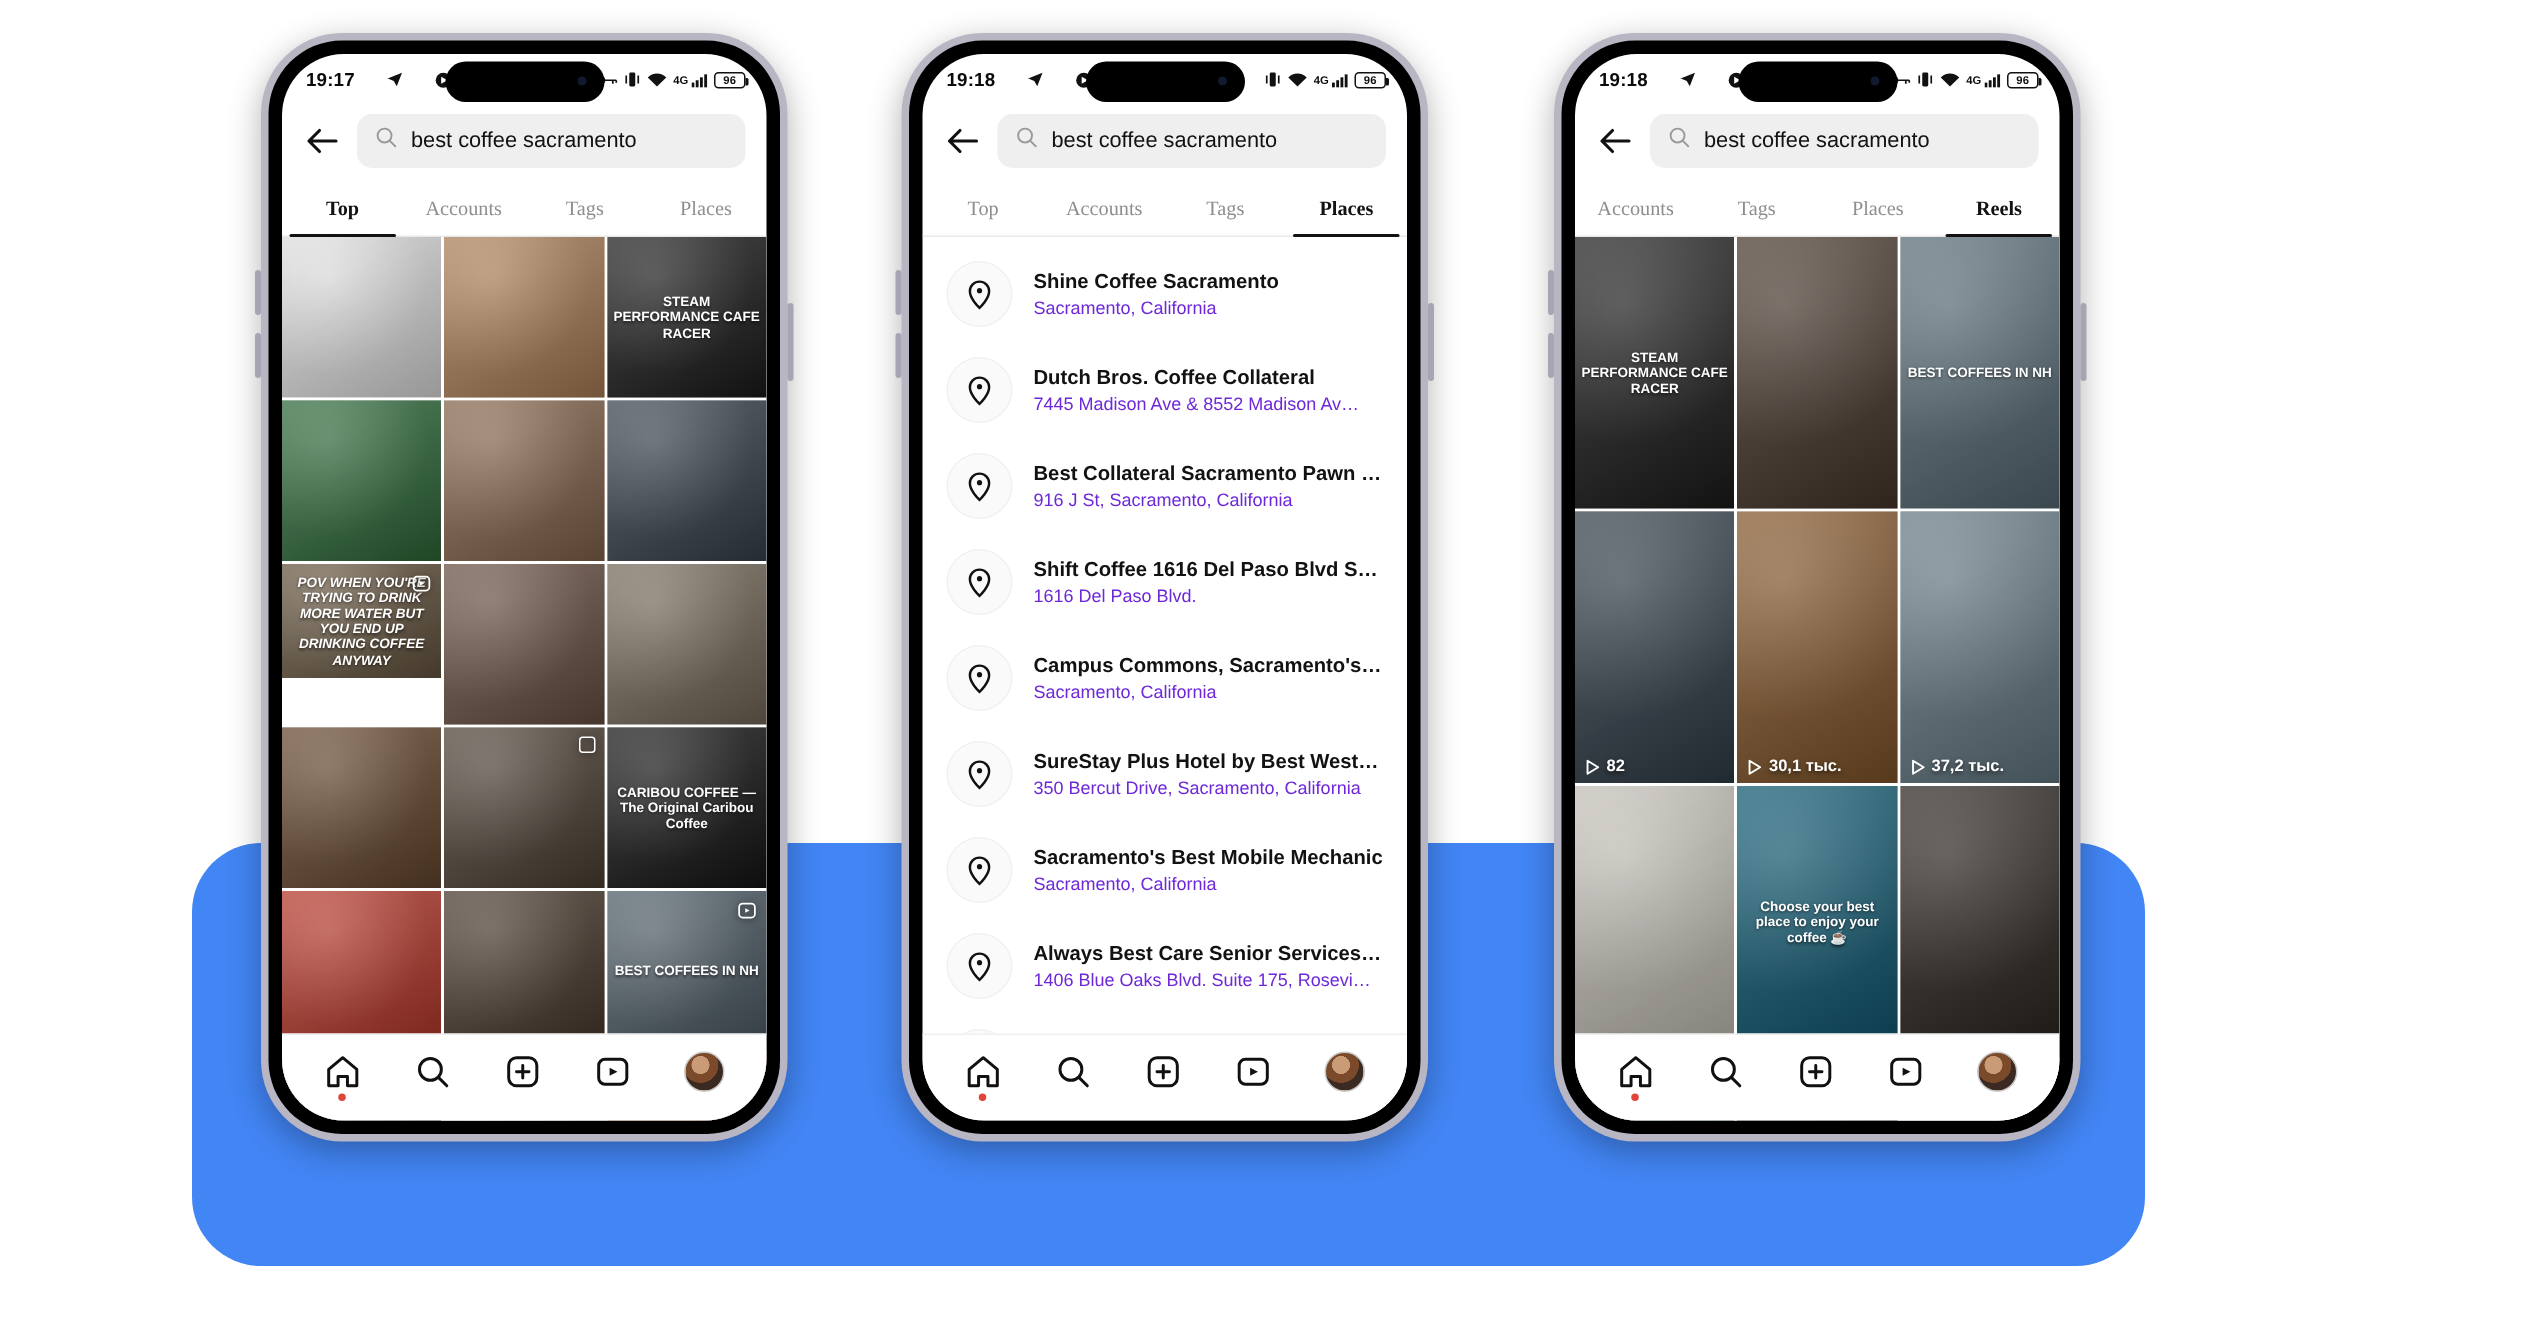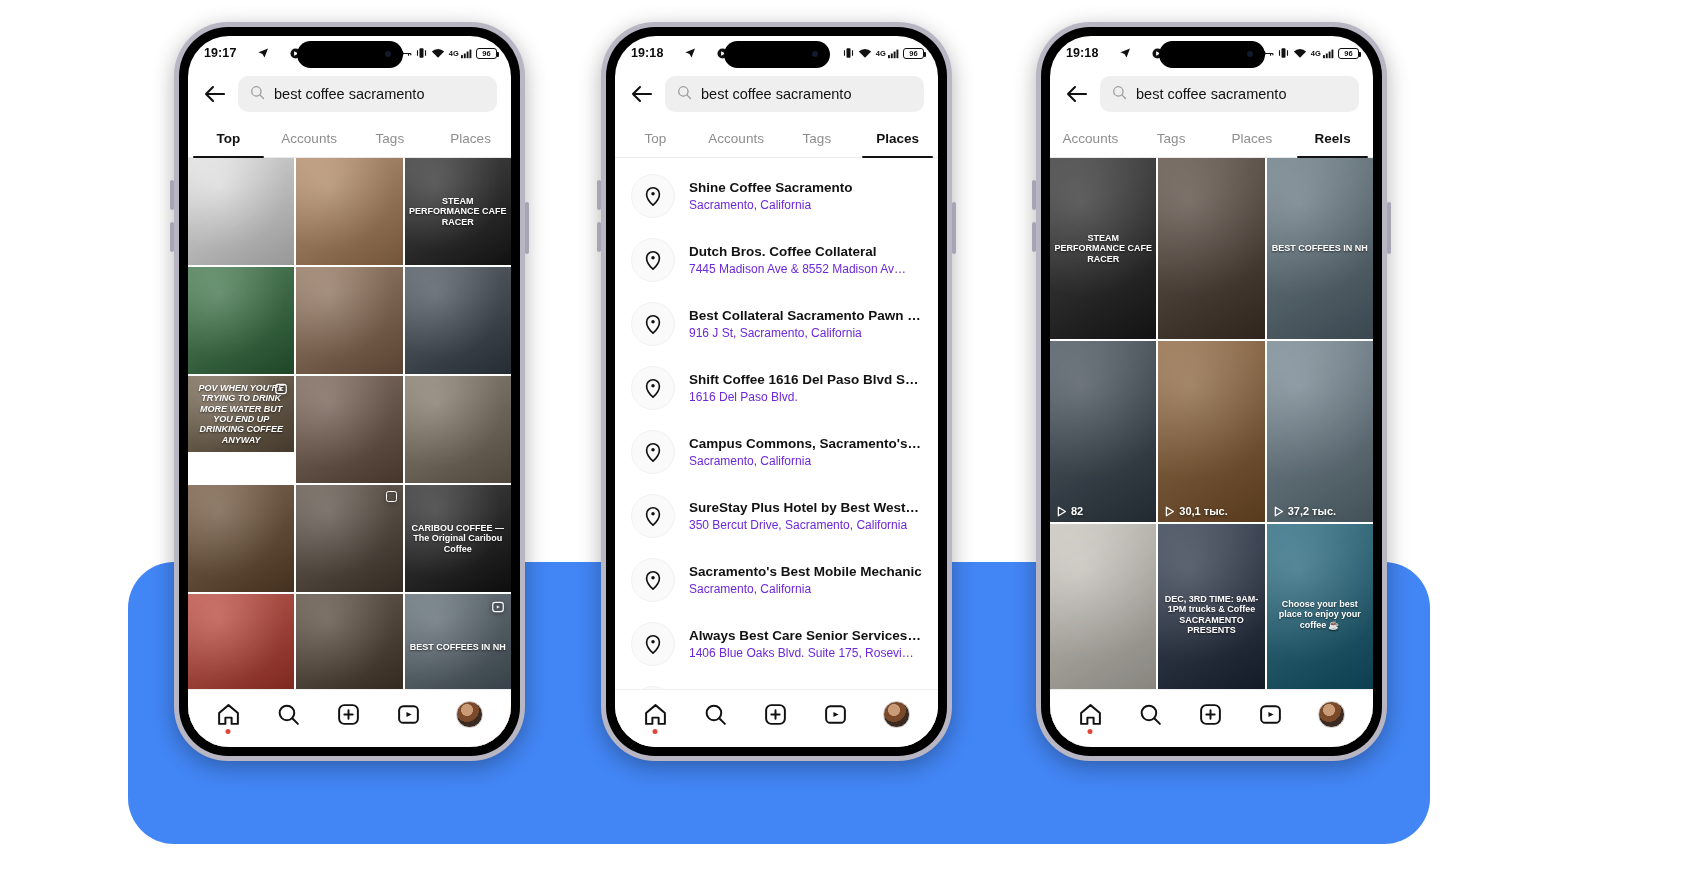--- a/index.html
+++ b/index.html
@@ -75,21 +75,21 @@
   
   .searchrow { display:flex; align-items:center; gap:10px; padding: 10px 14px 8px 14px; }
   .back-arrow { width:26px; height:26px; flex:0 0 26px; cursor:pointer; }
   .search-field {
     flex:1; height: 36px; background:#efefef; border-radius:10px;
     display:flex; align-items:center; gap:9px; padding: 0 12px;
   }
   .search-text { font-size:14.5px; color:#121212; white-space:nowrap; }
 
   
-  .tabs { display:flex; height: 38px; align-items:stretch; border-bottom:1px solid #e9e9e9; }
+  .tabs { display:flex; height: 38px; align-items:stretch; border-bottom:1px solid #e9e9e9;font-family:Liberation Serif, serif; }
   .tab {
     flex:1; display:flex; align-items:center; justify-content:center;
     font-size:13.5px; color:#8e8e8e; position:relative; cursor:pointer;
   }
   .tab.active { color:#121212; font-weight:700; }
   .tab.active::after{
     content:""; position:absolute; left:6%; right:6%; bottom:-1px;
     height:2.5px; background:#121212; border-radius:2px;
   }
 
@@ -714,29 +714,20 @@
               </div>
             </div>
             <div class="cell" style="height: 181px; background: linear-gradient(150deg, rgba(255, 255, 255, 0.22), rgba(0, 0, 0, 0.28)), radial-gradient(circle at 30% 25%, rgba(255, 255, 255, 0.18), rgba(0, 0, 0, 0.12) 60%) rgb(207, 203, 194);">
               <div class="playcount">
                 <svg width="11" height="11" viewBox="0 0 14 14">
                   <path d="M3 1.5 12 7l-9 5.5z" fill="none" stroke="#fff" stroke-width="1.6" stroke-linejoin="round"></path>
                 </svg>
                 <span>22,9 тыс.</span>
               </div>
             </div>
-            <div class="cell" style="height: 181px; background: linear-gradient(150deg, rgba(255, 255, 255, 0.22), rgba(0, 0, 0, 0.28)), radial-gradient(circle at 30% 25%, rgba(255, 255, 255, 0.18), rgba(0, 0, 0, 0.12) 60%) rgb(24, 36, 58);">
-              <div class="ov">DEC, 3RD  TIME: 9AM-1PM  trucks &amp; Coffee  SACRAMENTO PRESENTS</div>
-              <div class="playcount">
-                <svg width="11" height="11" viewBox="0 0 14 14">
-                  <path d="M3 1.5 12 7l-9 5.5z" fill="none" stroke="#fff" stroke-width="1.6" stroke-linejoin="round"></path>
-                </svg>
-                <span>6 379</span>
-              </div>
-            </div>
             <div class="cell" style="height: 181px; background: linear-gradient(150deg, rgba(255, 255, 255, 0.22), rgba(0, 0, 0, 0.28)), radial-gradient(circle at 30% 25%, rgba(255, 255, 255, 0.18), rgba(0, 0, 0, 0.12) 60%) rgb(13, 92, 118);">
               <div class="ov">Choose your best place to enjoy your coffee ☕</div>
               <div class="playcount">
                 <svg width="11" height="11" viewBox="0 0 14 14">
                   <path d="M3 1.5 12 7l-9 5.5z" fill="none" stroke="#fff" stroke-width="1.6" stroke-linejoin="round"></path>
                 </svg>
                 <span>13,9 тыс.</span>
               </div>
             </div>
             <div class="cell" style="height: 181px; background: linear-gradient(150deg, rgba(255, 255, 255, 0.22), rgba(0, 0, 0, 0.28)), radial-gradient(circle at 30% 25%, rgba(255, 255, 255, 0.18), rgba(0, 0, 0, 0.12) 60%) rgb(43, 37, 32);"></div>

